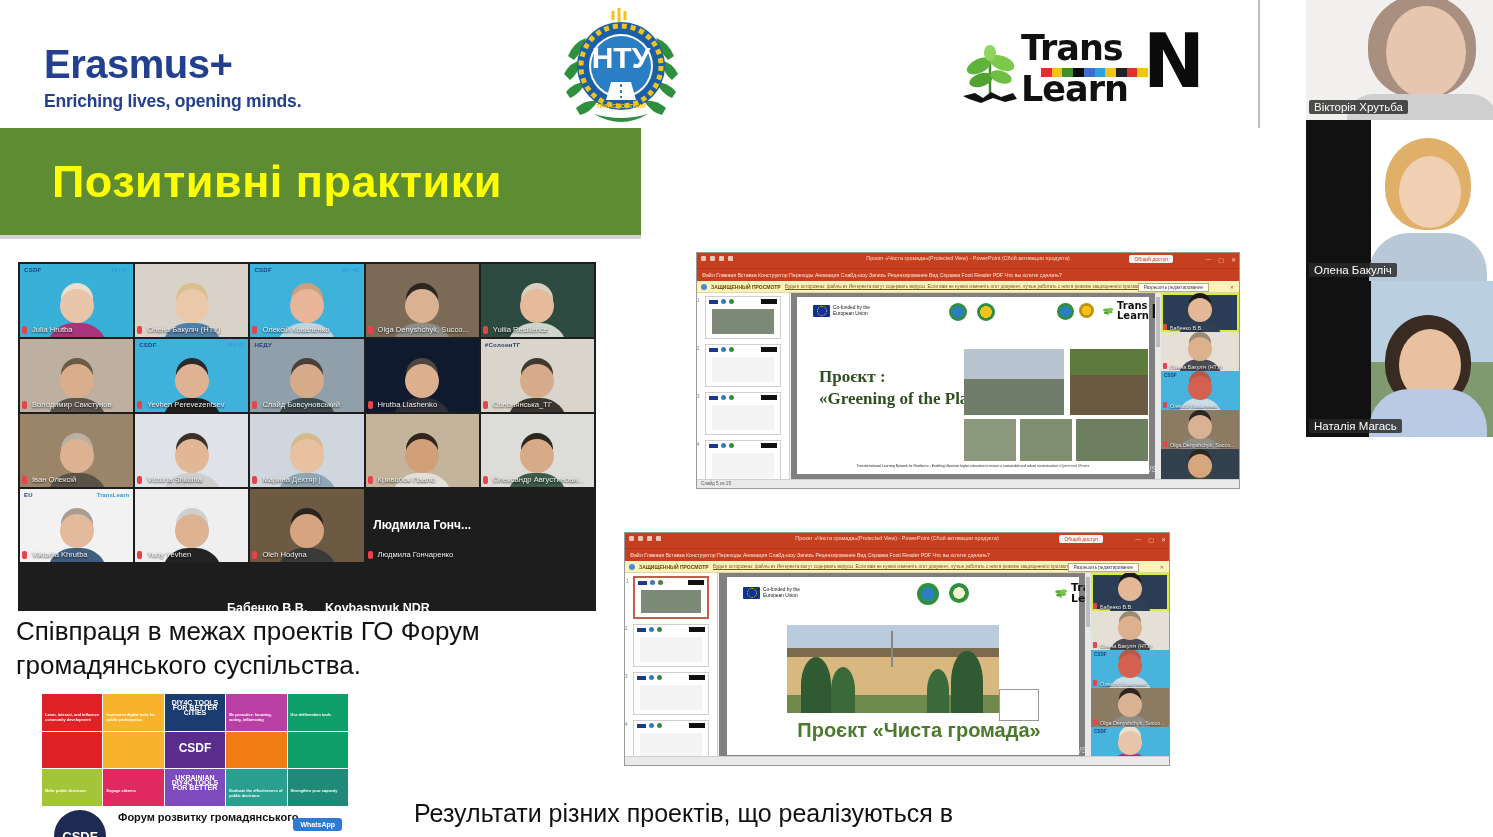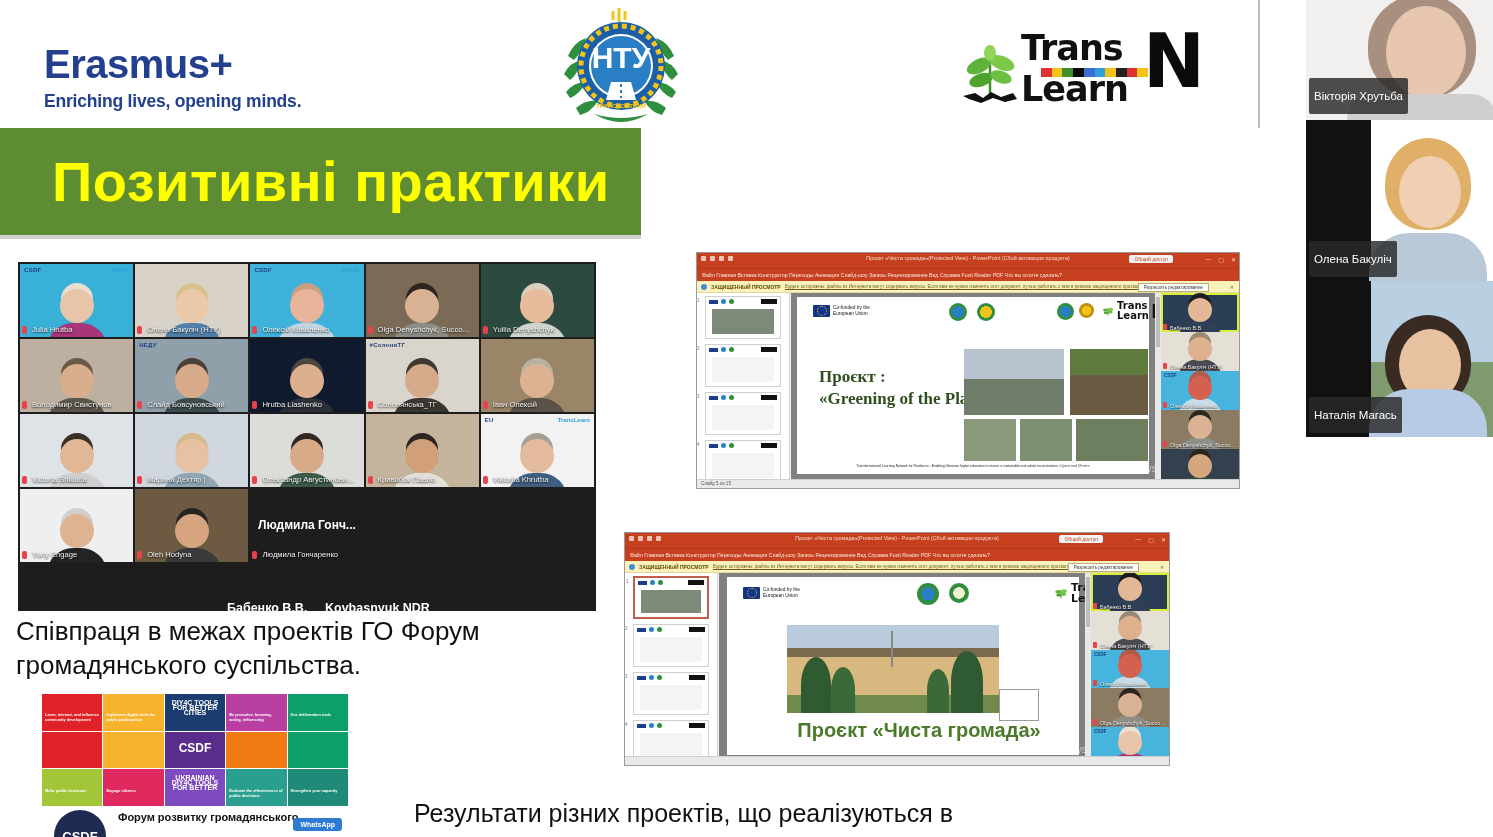--- a/index.html
+++ b/index.html
@@ -48,21 +48,21 @@
   }
 
   .header-divider { position:absolute; left:1258px; top:0; width:2px; height:128px; background:#bdbdbd; }
 
   
   .title-banner {
     position:absolute; left:0; top:128px; width:641px; height:107px;
     background:#5d8c33; display:flex; align-items:center;
   }
   .title-banner .t {
-    margin-left:52px; color:#ffff00; font-weight:bold; font-size:56px;
+    margin-left:52px; color:#ffff00; font-weight:bold; font-size:45px;
     font-family:"Liberation Sans", sans-serif; letter-spacing:0.5px;
   }
   .banner-shadow { position:absolute; left:0; top:235px; width:641px; height:4px; background:rgba(0,0,0,0.18); }
 
   
   .zoom-grid {
     position:absolute; left:18px; top:262px; width:578px; height:349px;
     background:#1d1d1d; display:grid;
     grid-template-columns:repeat(5,1fr); grid-template-rows:repeat(4,73px) 57px;
     gap:2px; padding:2px; overflow:hidden;
@@ -215,21 +215,21 @@
   .cap-bottom {
     position:absolute; left:414px; top:798px; width:860px;
     font-size:25px; color:#111; line-height:1.2;
   }
 
   
   .rail { position:absolute; left:1306px; top:0; width:187px; height:837px; background:#ffffff; }
   .rt { position:absolute; left:0; width:187px; overflow:hidden; background:#141414; }
   .rt .nm {
     position:absolute; left:3px; font-size:11.5px; color:#fff;
-    background:rgba(40,40,40,.82); padding:12px 5px; border-radius:2px;
+    background:rgba(40,40,40,.82); padding:1px 5px; border-radius:2px;
     white-space:nowrap;
   }
   .rt .photo { position:absolute; }
   .rt .head { position:absolute; border-radius:50%; }
   .rt .hair { position:absolute; border-radius:50% 50% 45% 45%; }
   .rt .body { position:absolute; border-radius:40px 40px 0 0; }
 </style>
 </head>
 <body>
 
@@ -333,28 +333,37 @@
           <div class="shoulders" style="background:#8e8d86"></div>
           <div class="head" style="background:#d9b193; box-shadow:0 -7px 0 -1px #2c2520"></div>
           <div class="mic"></div>
           <div class="nm">Olga Denyshchyk, Succo...</div>
         </div>
         <div class="vt">
           <div class="bg" style="background:#2d4a40"></div>
           <div class="shoulders" style="background:#cfd5cc"></div>
           <div class="head" style="background:#e5bb9b; box-shadow:0 -7px 0 -1px #d8cfc0"></div>
           <div class="mic"></div>
-          <div class="nm">Yuliia Denyshchyk</div>
+          <div class="nm">Yuliia Resilience</div>
         </div>
         <div class="vt">
           <div class="bg" style="background:#bdb0a0"></div>
           <div class="shoulders" style="background:#5a544b"></div>
           <div class="head" style="background:#d8ae8c; box-shadow:0 -7px 0 -1px #6b5a48"></div>
           <div class="mic"></div>
           <div class="nm">Володимир Свистунов</div>
+        </div>
+        <div class="vt">
+          <div class="bg" style="background:#3fb2dc"></div>
+          <div class="shoulders" style="background:#1f1f1f"></div>
+          <div class="head" style="background:#e0b294; box-shadow:0 -7px 0 -1px #2b2b2b"></div>
+          <div class="badge">CSDF</div>
+          <div class="badge2">DIY4C</div>
+          <div class="mic"></div>
+          <div class="nm">Yevhen Perevezentsev</div>
         </div>
         <div class="vt">
           <div class="bg" style="background:#8fa0ab"></div>
           <div class="shoulders" style="background:#3e4a4e"></div>
           <div class="head" style="background:#d7ab89; box-shadow:0 -7px 0 -1px #4a4038"></div>
           <div class="badge">НЕДУ</div>
           <div class="mic"></div>
           <div class="nm">Слайд Бовсуновський</div>
         </div>
         <div class="vt">
@@ -387,48 +396,48 @@
           <div class="nm">Victoria Shkolna</div>
         </div>
         <div class="vt">
           <div class="bg" style="background:#cfd6dd"></div>
           <div class="shoulders" style="background:#8fa6b5"></div>
           <div class="head" style="background:#e7c1a2; box-shadow:0 -7px 0 -1px #d4bb8e"></div>
           <div class="mic"></div>
           <div class="nm">Марина Дехтяр |</div>
         </div>
         <div class="vt">
+          <div class="bg" style="background:#c4b49c"></div>
+          <div class="shoulders" style="background:#e3e0da"></div>
+          <div class="head" style="background:#d2a078; box-shadow:0 -7px 0 -1px #2d2620"></div>
+          <div class="mic"></div>
+          <div class="nm">Кривобок Павло</div>
+        </div>
+        <div class="vt">
           <div class="bg" style="background:#dcdcd8"></div>
           <div class="shoulders" style="background:#3b5a47"></div>
           <div class="head" style="background:#d8ab88; box-shadow:0 -7px 0 -1px #2e2820"></div>
           <div class="mic"></div>
           <div class="nm">Олександр Августинови...</div>
-        </div>
-        <div class="vt">
-          <div class="bg" style="background:#c4b49c"></div>
-          <div class="shoulders" style="background:#e3e0da"></div>
-          <div class="head" style="background:#d2a078; box-shadow:0 -7px 0 -1px #2d2620"></div>
-          <div class="mic"></div>
-          <div class="nm">Кривобок Павло</div>
         </div>
         <div class="vt">
           <div class="bg" style="background:#f2f2f2"></div>
           <div class="shoulders" style="background:#3f5f80"></div>
           <div class="head" style="background:#e3bb9c; box-shadow:0 -7px 0 -1px #a89d92"></div>
           <div class="badge">EU</div>
           <div class="badge2">TransLearn</div>
           <div class="mic"></div>
           <div class="nm">Viktoriia Khrutba</div>
         </div>
         <div class="vt">
           <div class="bg" style="background:#efefef"></div>
           <div class="shoulders" style="background:#232323"></div>
           <div class="head" style="background:#ddb391; box-shadow:0 -7px 0 -1px #cfcfcf"></div>
           <div class="mic"></div>
-          <div class="nm">Yuriy Engage</div>
+          <div class="nm">Yuriy Yevhen</div>
         </div>
         <div class="vt">
           <div class="bg" style="background:#6d5a42"></div>
           <div class="shoulders" style="background:#3a3a3a"></div>
           <div class="head" style="background:#d6a57f; box-shadow:0 -7px 0 -1px #2a2420"></div>
           <div class="mic"></div>
           <div class="nm">Oleh Hodyna</div>
         </div>
         <div class="vt text-only">
           <div class="bigname">Людмила  Гонч...</div>

